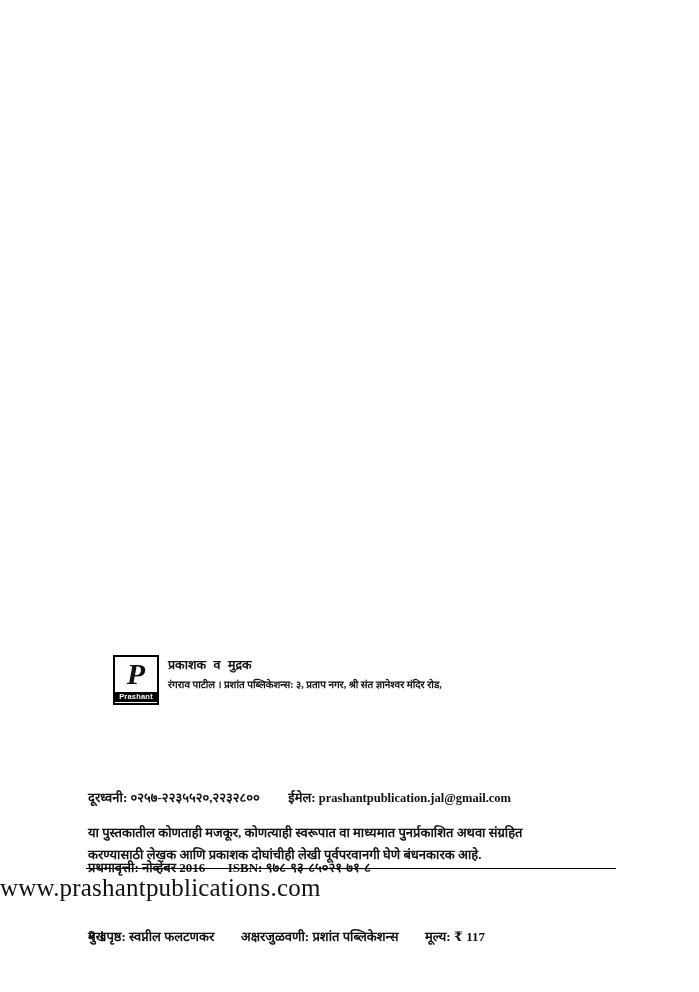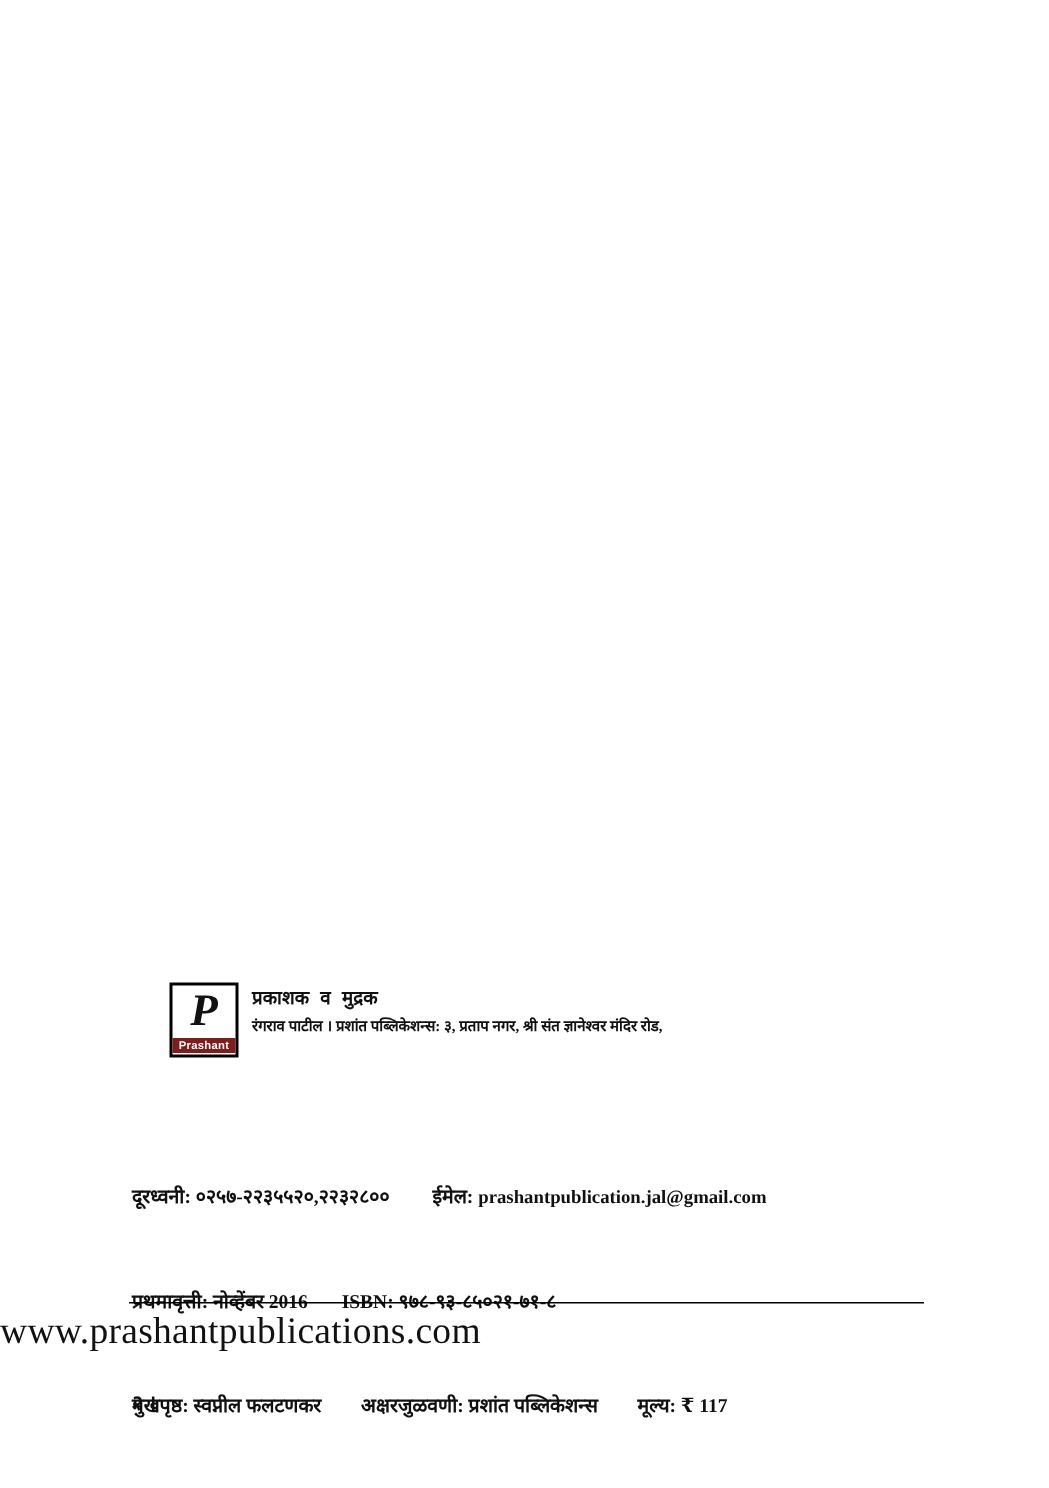--- a/index.html
+++ b/index.html
@@ -82,21 +82,21 @@
     font-weight: bold;
     font-style: italic;
     line-height: 32px;
     margin-top: 1px;
   }
   .logo-name {
     position: absolute;
     bottom: 1px;
     left: 0;
     right: 0;
-    background: #7f1d1d;
+    background: #000000;
     color: #fff;
     font-size: 7.5px;
     font-weight: bold;
     letter-spacing: 0.2px;
     text-align: center;
     line-height: 10px;
     font-family: "Liberation Sans", sans-serif;
   }
   .pub-text {
     flex: 1 1 auto;
@@ -208,20 +208,24 @@
       <span>स्वप्नील फलटणकर</span>
       <span class="gap3"></span>
       <span>अक्षरजुळवणी:</span>
       <span>प्रशांत पब्लिकेशन्स</span>
       <span class="gap3"></span>
       <span>मूल्य:</span>
       <span>₹ 117</span>
     </div>
   </div>
 
+  <div class="notice">
+    <div>या पुस्तकातील कोणताही मजकूर, कोणत्याही स्वरूपात वा माध्यमात पुनर्प्रकाशित अथवा संग्रहित</div>
+    <div>करण्यासाठी लेखक आणि प्रकाशक दोघांचीही लेखी पूर्वपरवानगी घेणे बंधनकारक आहे.</div>
+  </div>
 
   <div class="rule"></div>
 
   <div class="website">www.prashantpublications.com</div>
 
   <div class="page-number">२ ।</div>
 
 </div>
 
 </body></html>

